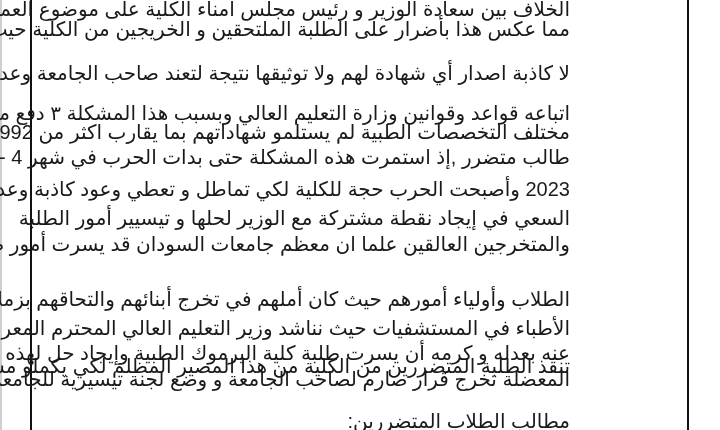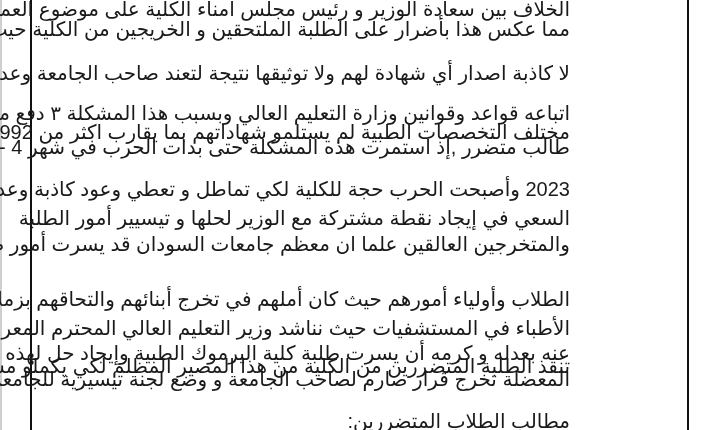--- a/index.html
+++ b/index.html
@@ -34,21 +34,21 @@
 
 <div class="page-edge"></div>
 <div class="frame"></div>
 
 <div class="doc">
   <div class="line" style="top:-4px">الخلاف بين سعادة الوزير و رئيس مجلس امناء الكلية على موضوع العميد</div>
   <div class="line" style="top:16px">مما عكس هذا بأضرار على الطلبة الملتحقين و الخريجين من الكلية حيث انه</div>
   <div class="line" style="top:60px">لا كاذبة اصدار أي شهادة لهم ولا توثيقها نتيجة لتعند صاحب الجامعة وعدم</div>
   <div class="line" style="top:100px">اتباعه قواعد وقوانين وزارة التعليم العالي وبسبب هذا المشكلة ٣ دفع من</div>
   <div class="line" style="top:119px">مختلف التخصصات الطبية لم يستلمو شهاداتهم بما يقارب اكثر من 1992</div>
-  <div class="line" style="top:134px">طالب متضرر ,إذ استمرت هذه المشكلة حتى بدات الحرب في شهر 4 -</div>
+  <div class="line" style="top:144px">طالب متضرر ,إذ استمرت هذه المشكلة حتى بدات الحرب في شهر 4 -</div>
   <div class="line" style="top:176px">2023 وأصبحت الحرب حجة للكلية لكي تماطل و تعطي وعود كاذبة وعدم</div>
   <div class="line ragged" style="top:205px">السعي في إيجاد نقطة مشتركة مع الوزير لحلها و تيسيير أمور الطلبة</div>
   <div class="line" style="top:231px">والمتخرجين العالقين علما ان معظم جامعات السودان قد يسرت أمور طلبتها</div>
   <div class="line" style="top:315px">الأطباء في المستشفيات حيث نناشد وزير التعليم العالي المحترم المعروف</div>
   <div class="line" style="top:286px">الطلاب وأولياء أمورهم حيث كان أملهم في تخرج أبنائهم والتحاقهم بزملائهم</div>
   <div class="line" style="top:340px">عنه بعدله و كرمه أن يسرت طلبة كلية اليرموك الطبية وإيجاد حل لهذه</div>
   <div class="line" style="top:366px">المعضلة تخرج قرار صارم لصاحب الجامعة و وضع لجنة تيسيرية للجامعة</div>
 
 </div>
 

